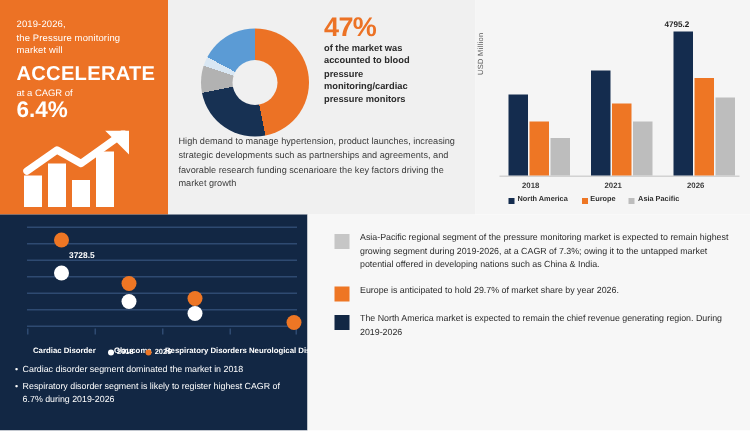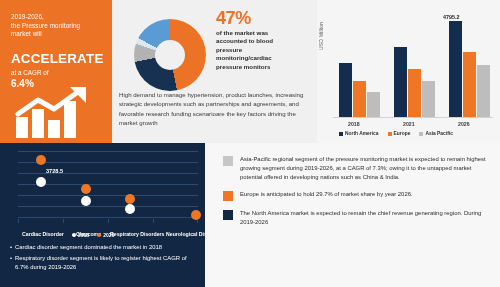--- a/index.html
+++ b/index.html
@@ -12,23 +12,23 @@
 
   
   .top-row { display: flex; width: 500px; height: 143px; }
 
   
   .orange-panel {
     width: 112px; height: 143px; background: #ec7225;
     position: relative; padding: 13px 8px 0 11px; color: #ffffff;
   }
   .op-line { font-size: 6.3px; line-height: 8.6px; letter-spacing: .1px; }
-  .op-accel { font-size: 13.4px; font-weight: bold; line-height: 16px; letter-spacing: .2px; margin-top: 12px; }
+  .op-accel { font-size: 13.4px; font-weight: bold; line-height: 16px; letter-spacing: .2px; margin-top: 2px; }
   .op-cagr { font-size: 6.3px; line-height: 9px; margin-top: 1px; }
-  .op-pct { font-size: 10px; font-weight: bold; line-height: 13px; }
+  .op-pct { font-size: 15px; font-weight: bold; line-height: 13px; }
   .growth-icon { position: absolute; left: 14px; bottom: 4px; width: 86px; height: 52px; }
 
   
   .mid-panel {
     width: 205px; height: 143px; background: #f0f0f0;
     position: relative; padding: 6px 8px 0 20px;
   }
   .donut-wrap { position: absolute; left: 22px; top: 19px; width: 72px; height: 72px; }
   .donut {
     width: 72px; height: 72px; border-radius: 50%;

